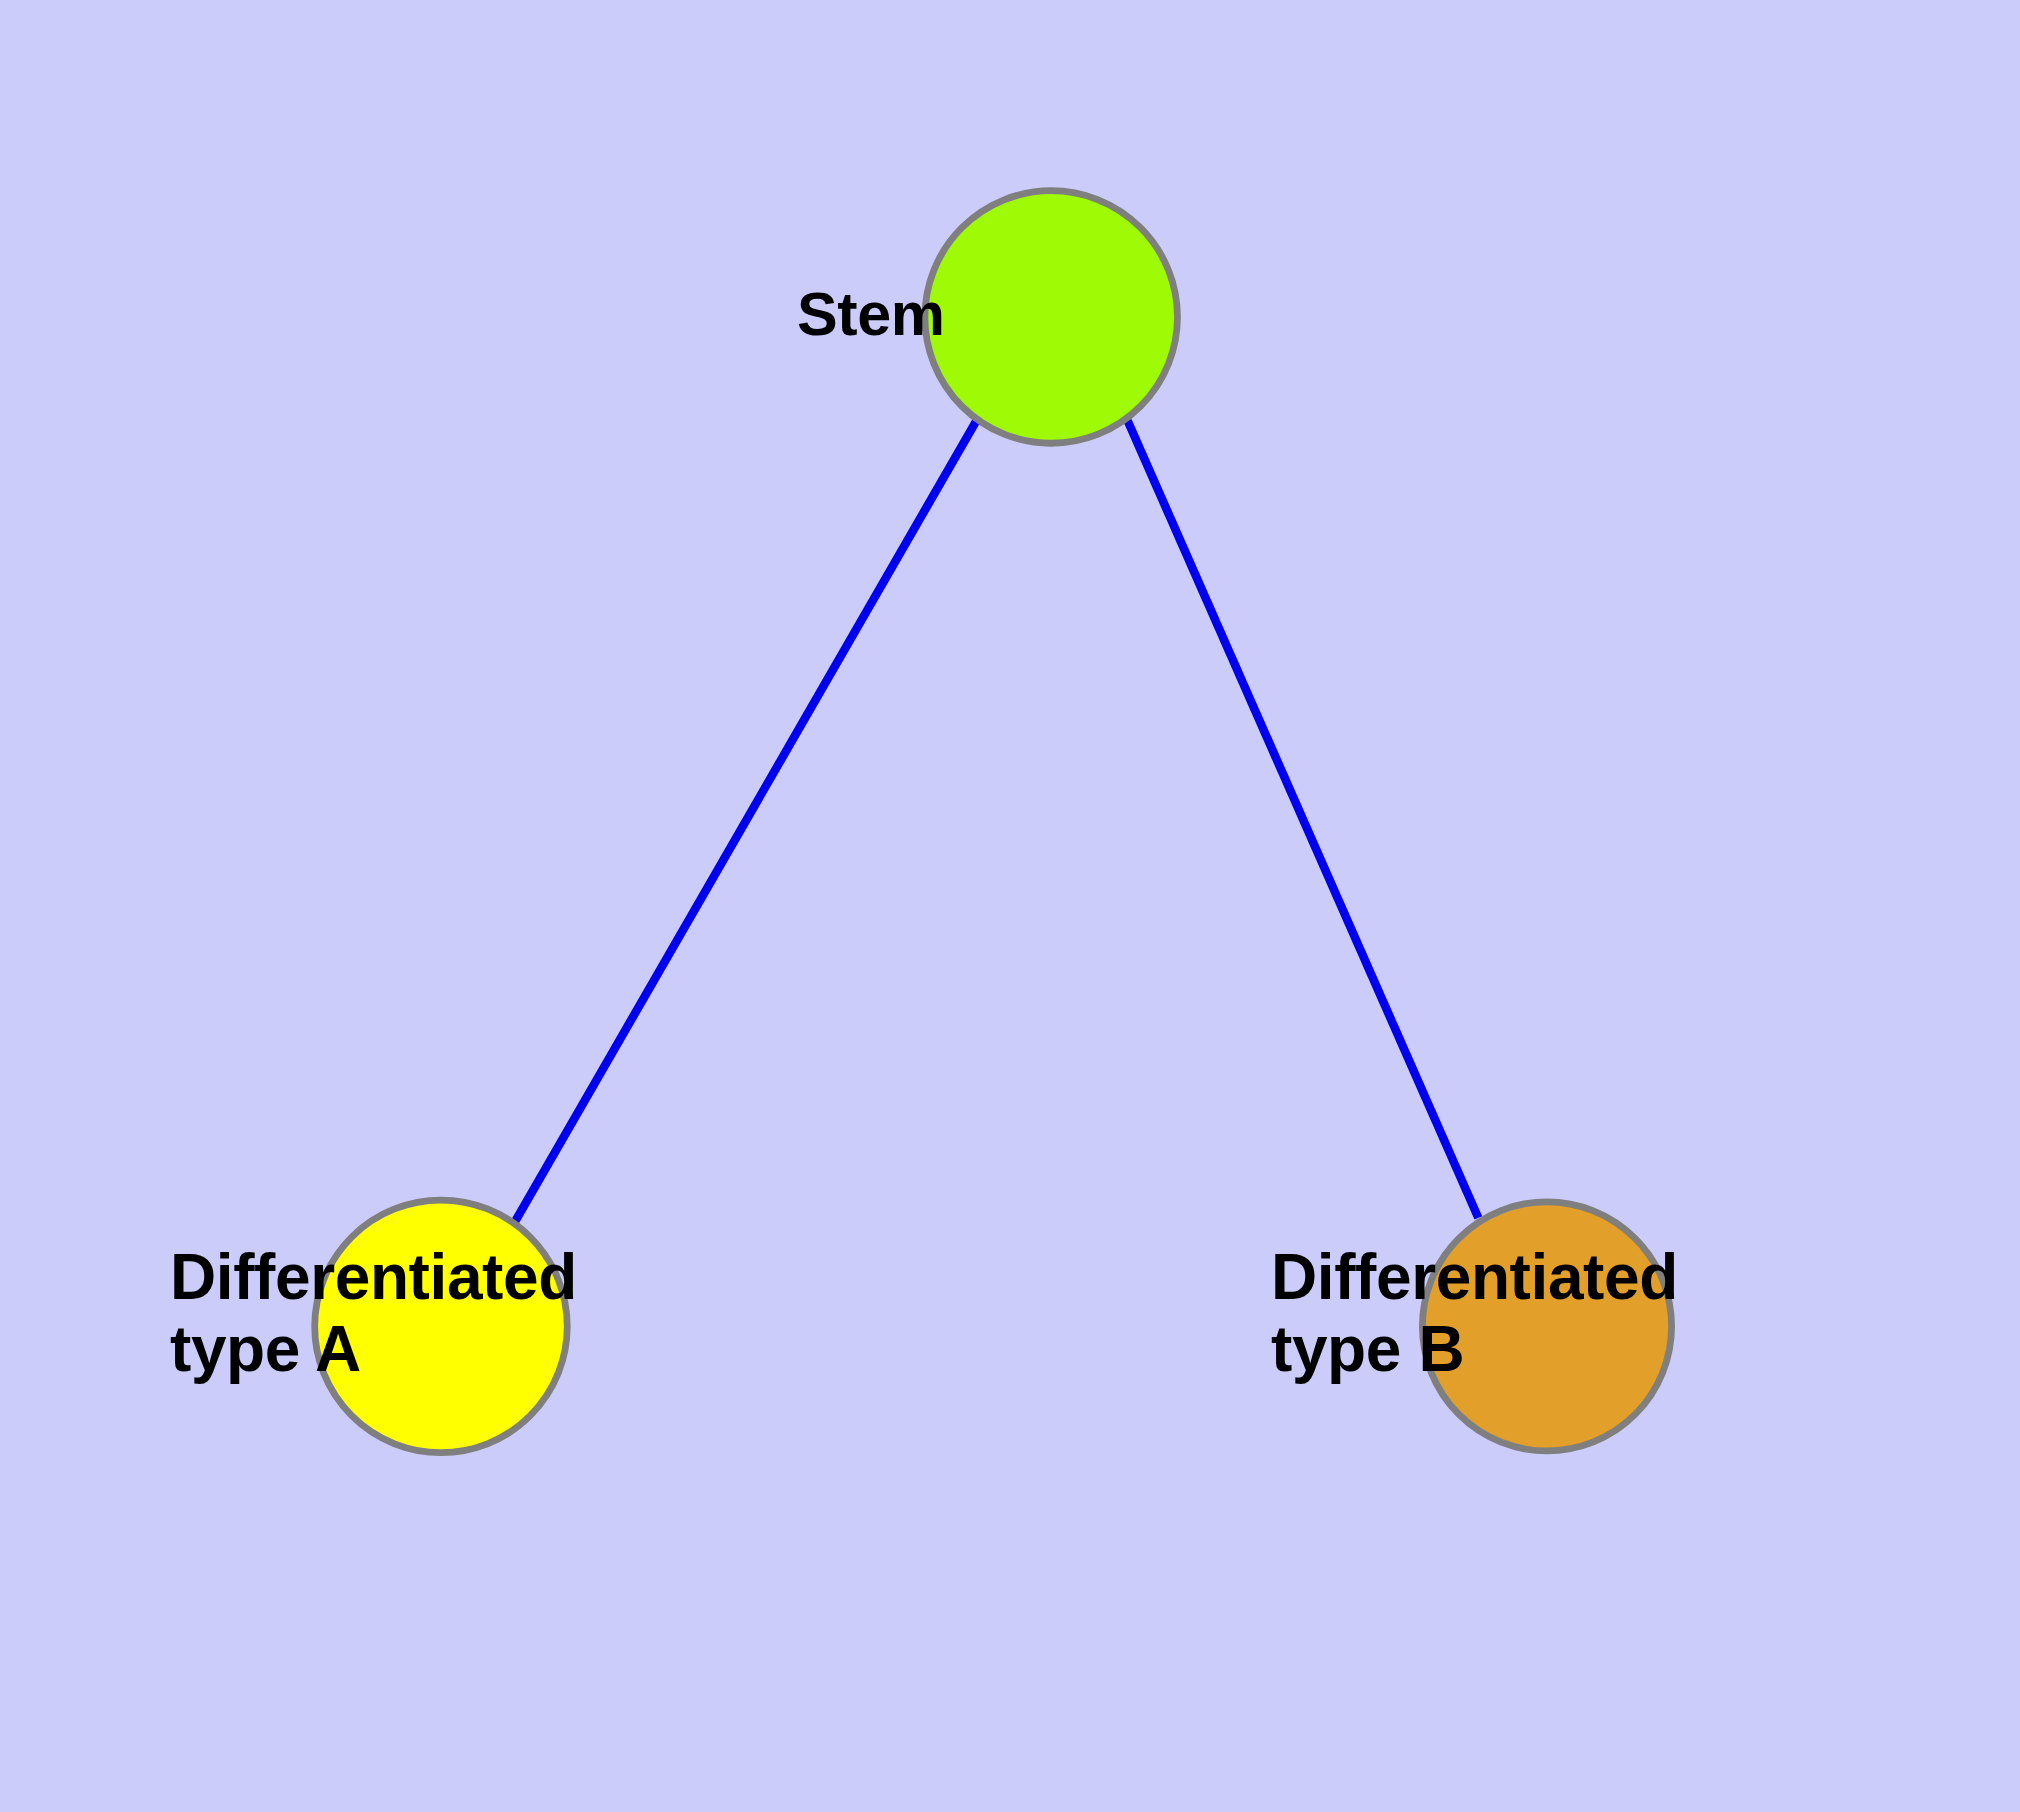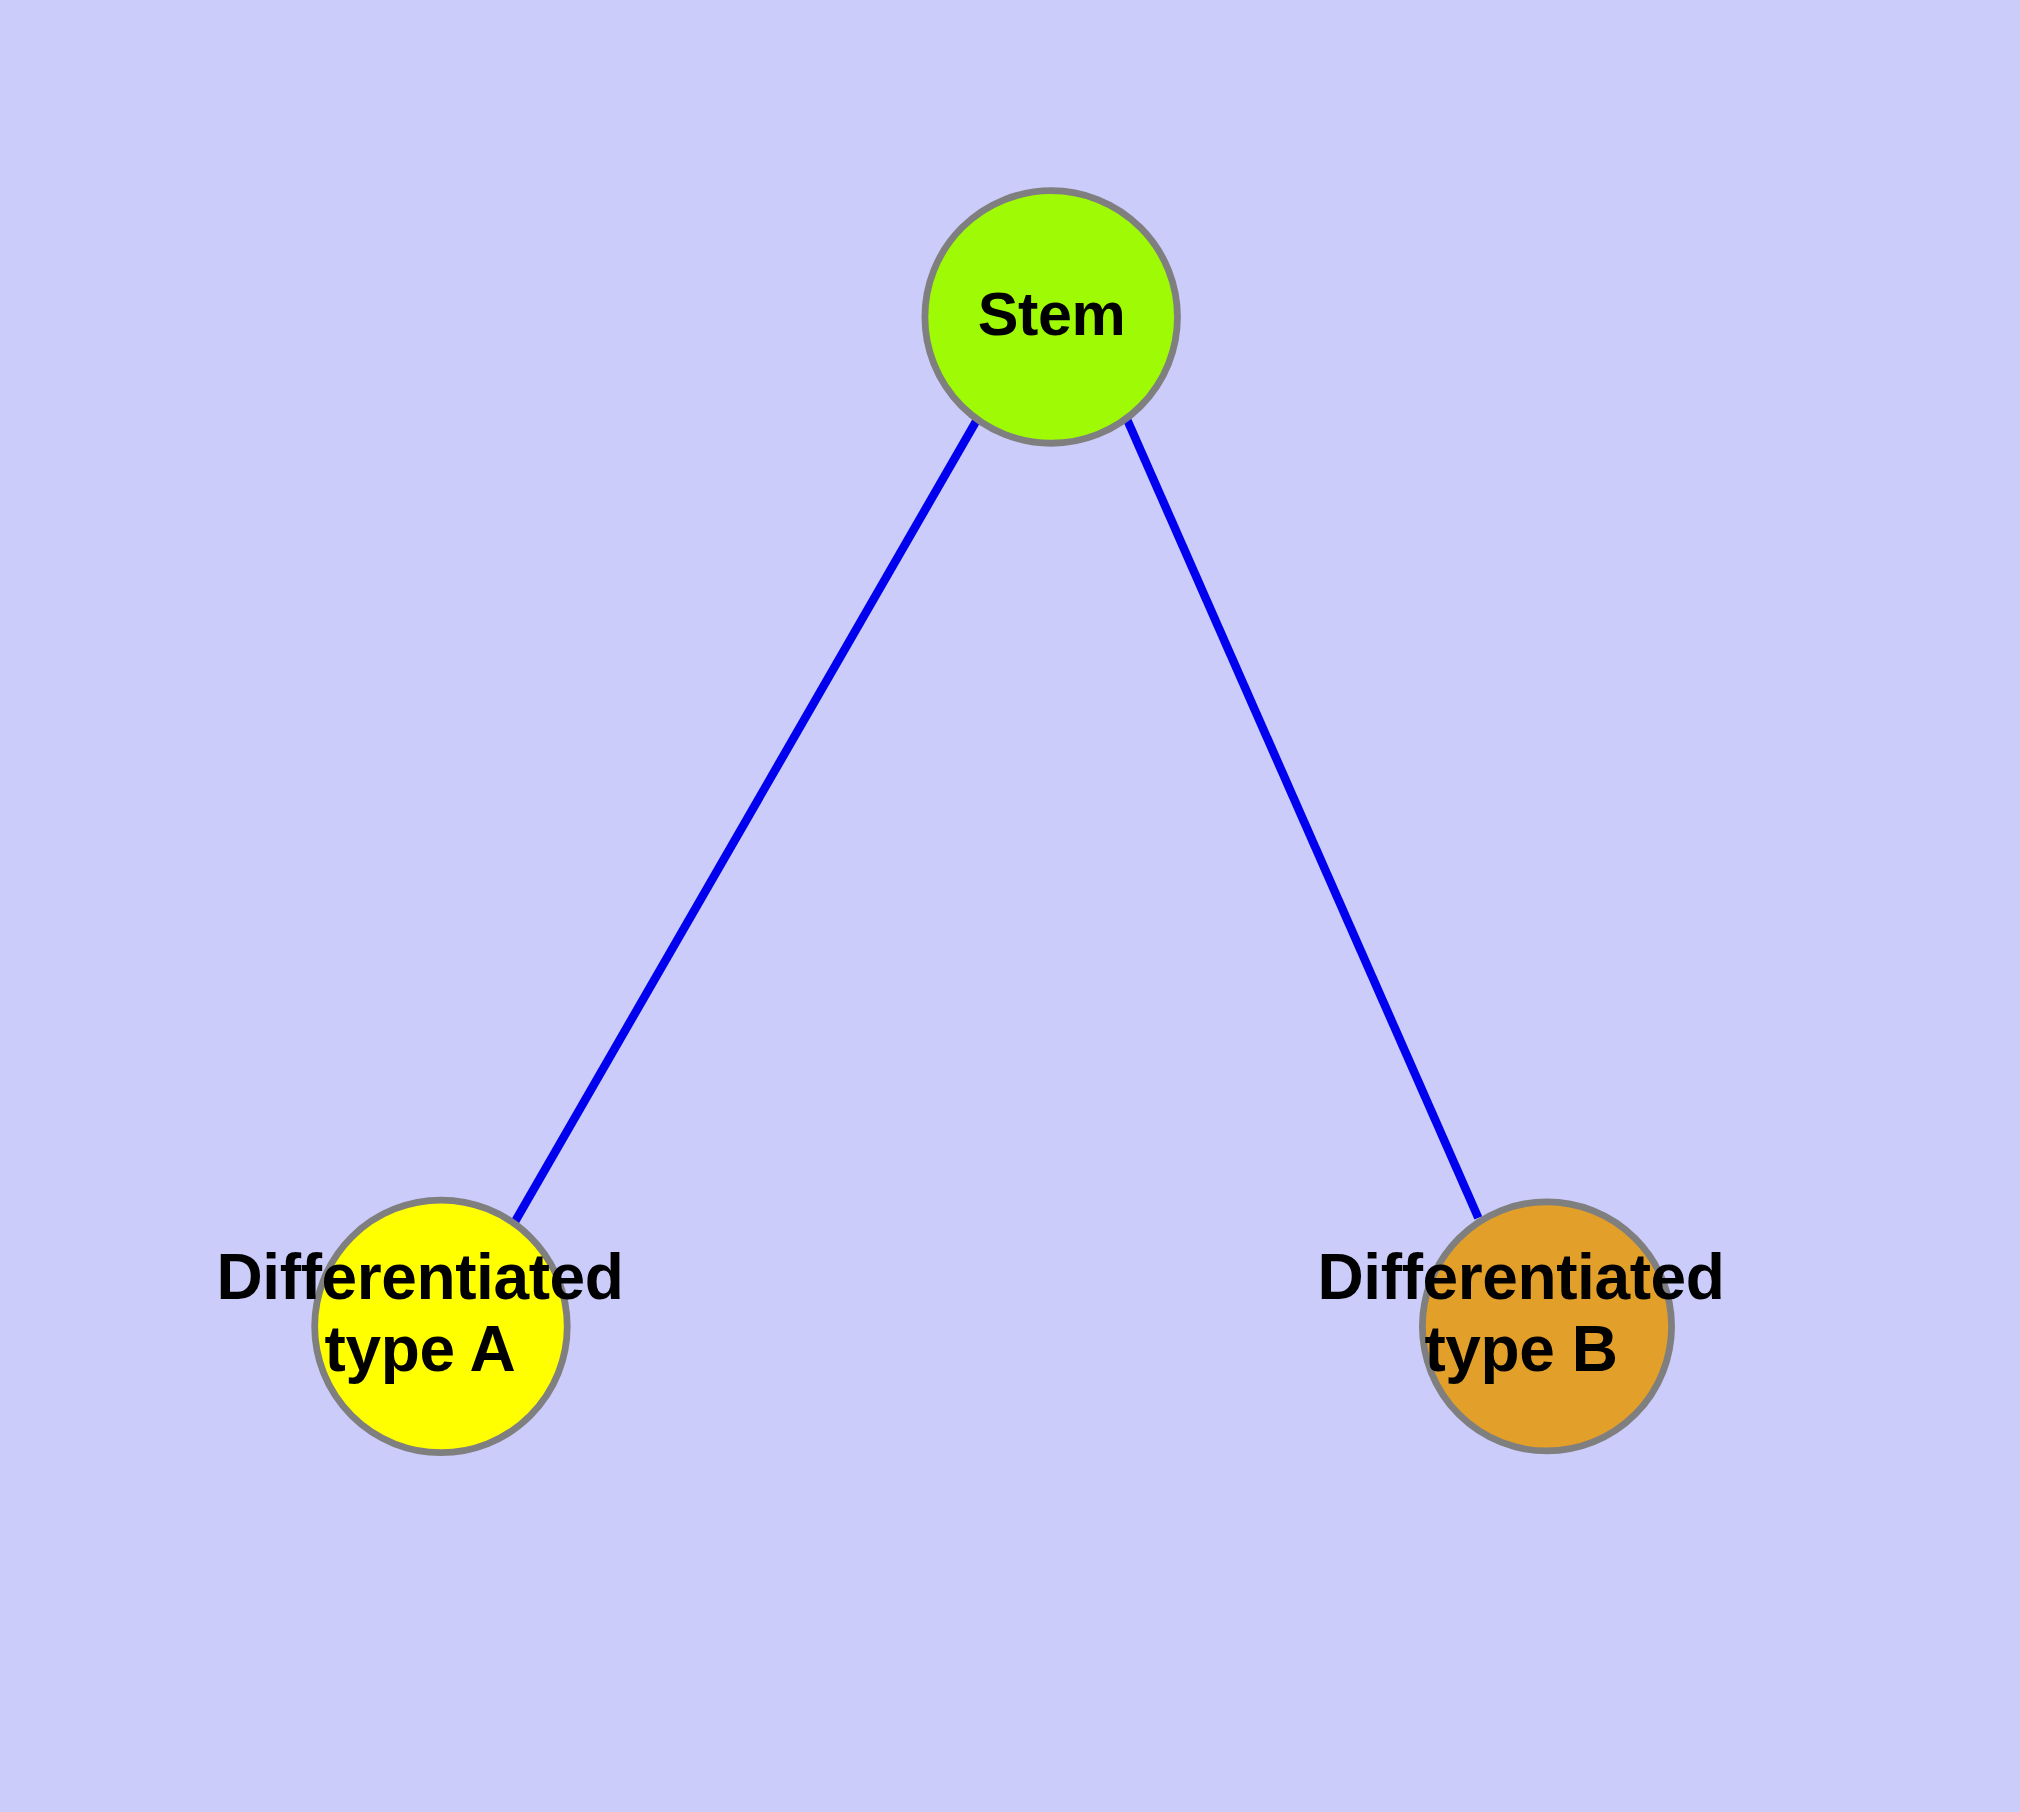--- a/index.html
+++ b/index.html
@@ -24,21 +24,20 @@
   }
   #graph-svg {
     position: absolute;
     left: 0;
     top: 0;
     width: 2021px;
     height: 1812px;
   }
   .node-label {
     position: absolute;
-    text-align: center;
     color: #000000;
     font-weight: bold;
     font-family: "Liberation Sans", "DejaVu Sans", sans-serif;
     line-height: 1.12;
     white-space: pre;
     pointer-events: none;
     letter-spacing: -0.4px;
   }
   #label-stem {
     left: 797px;

